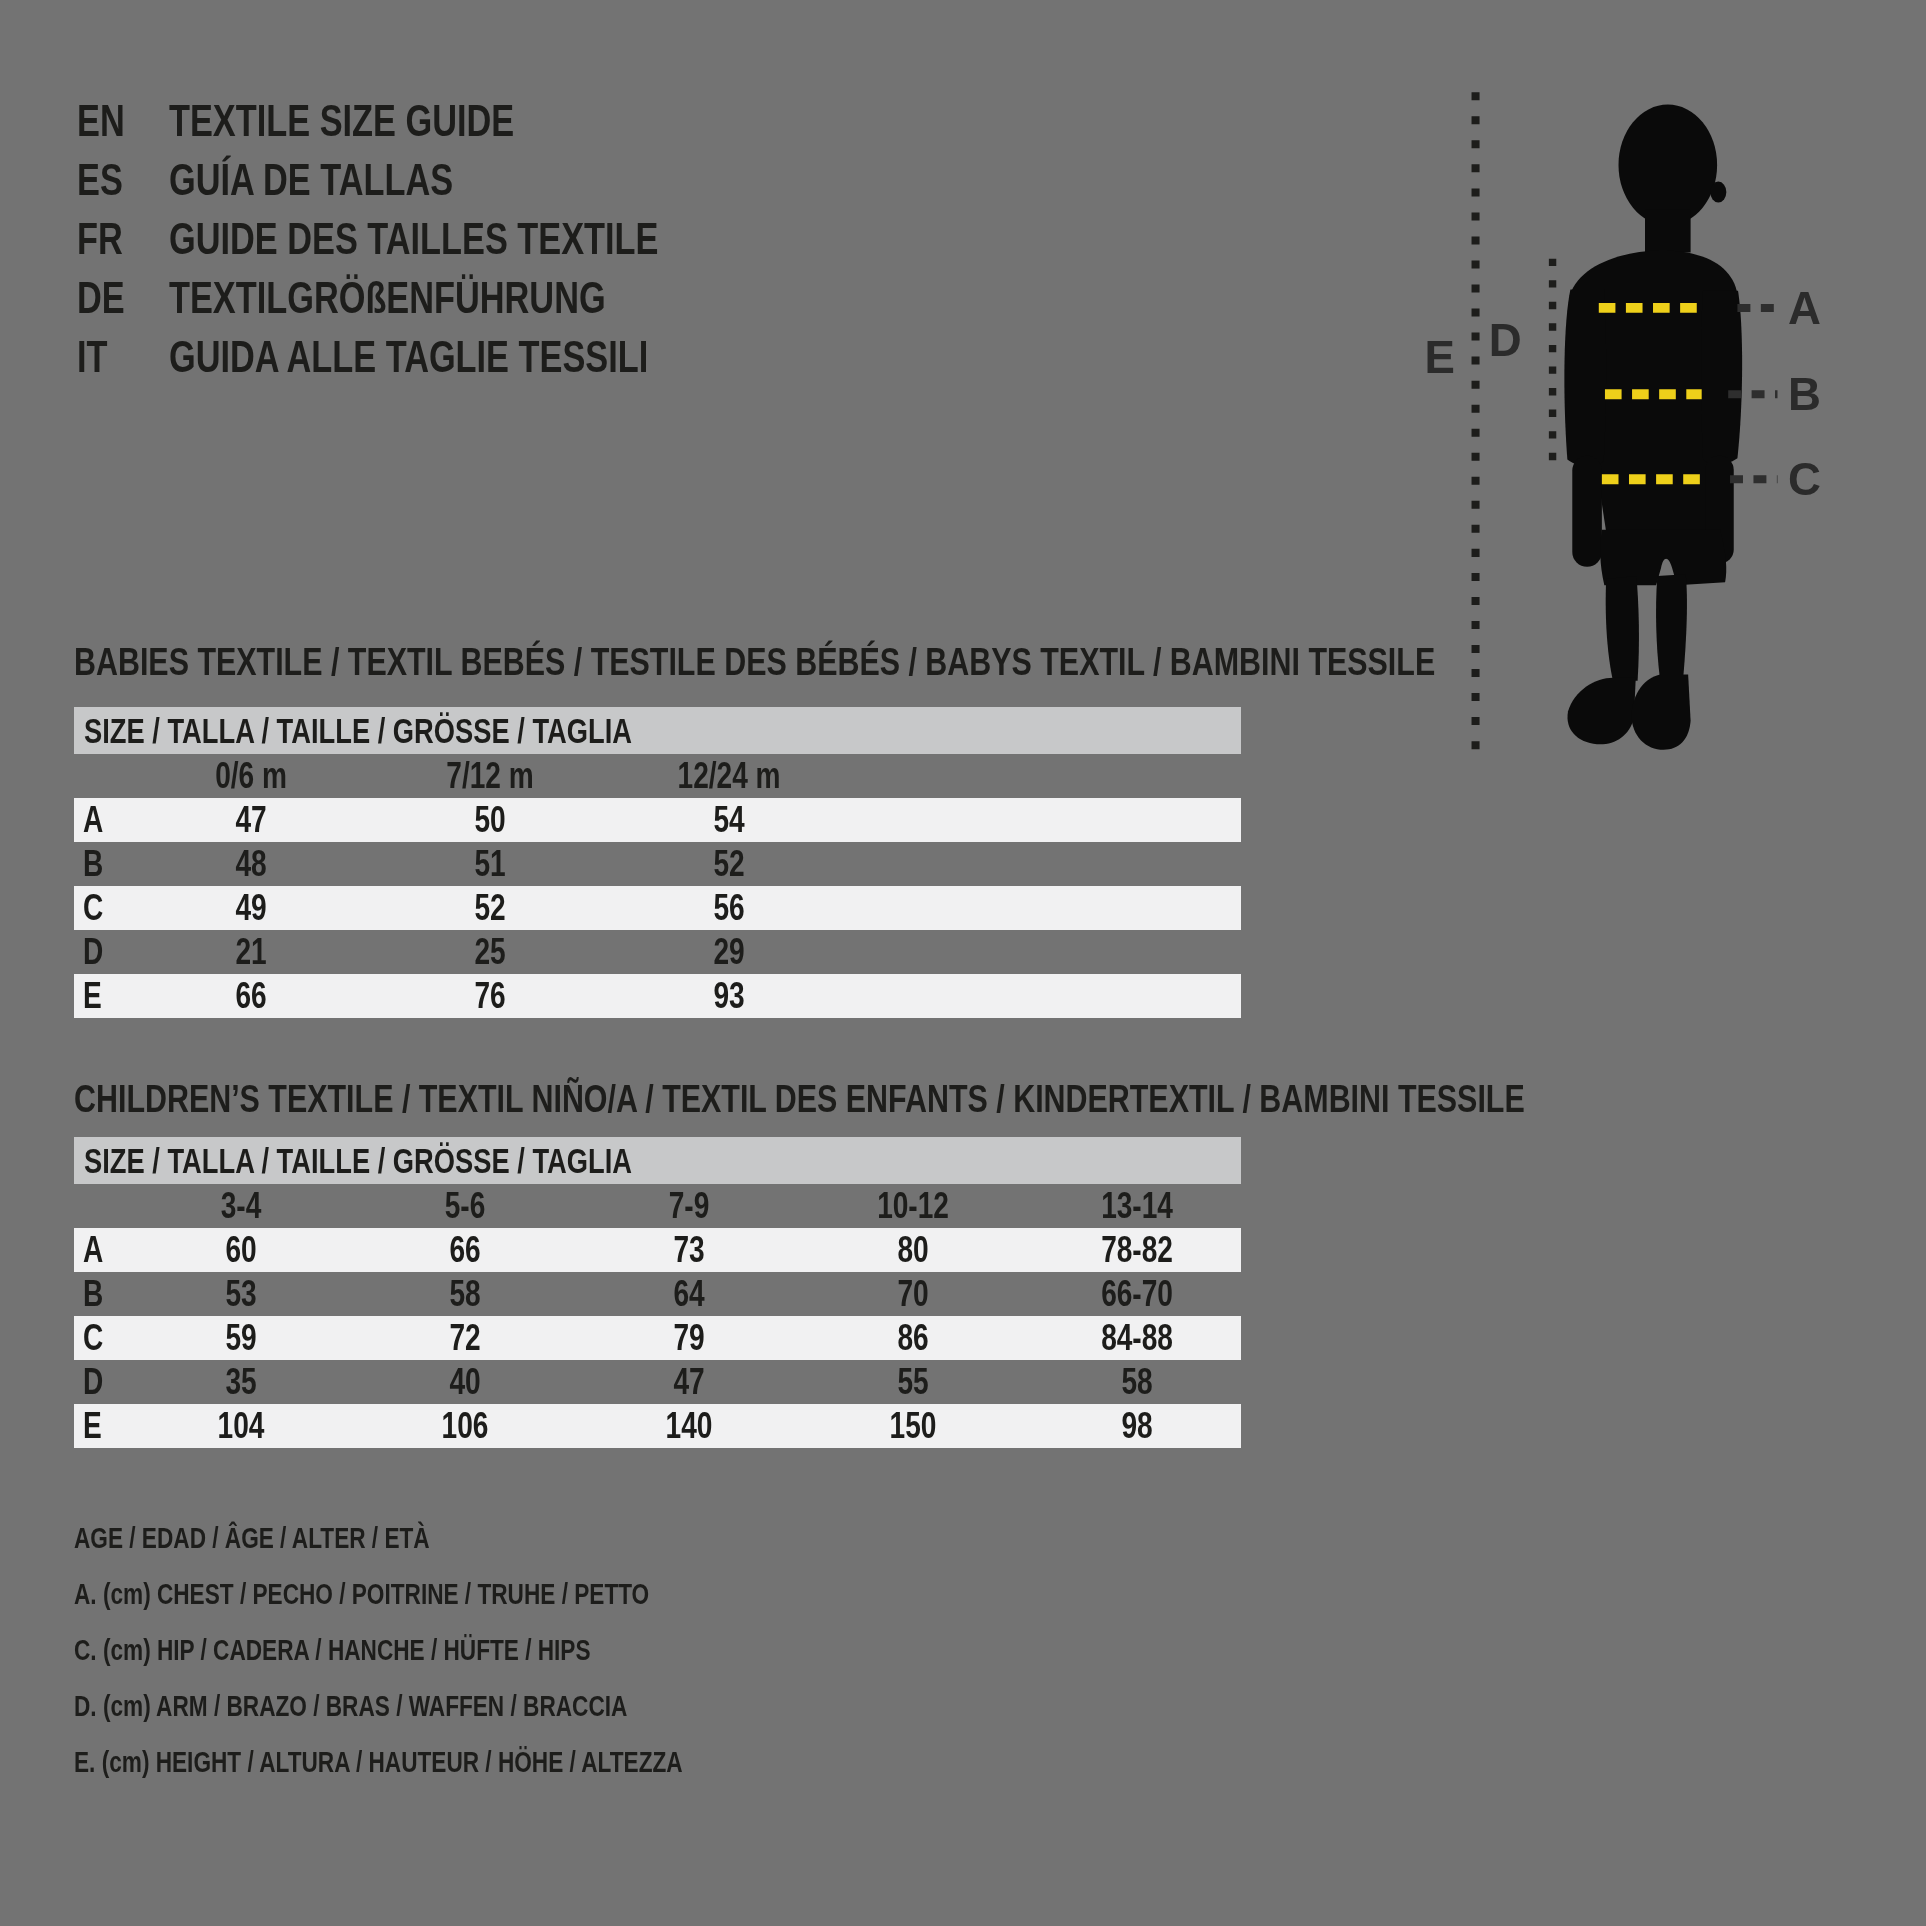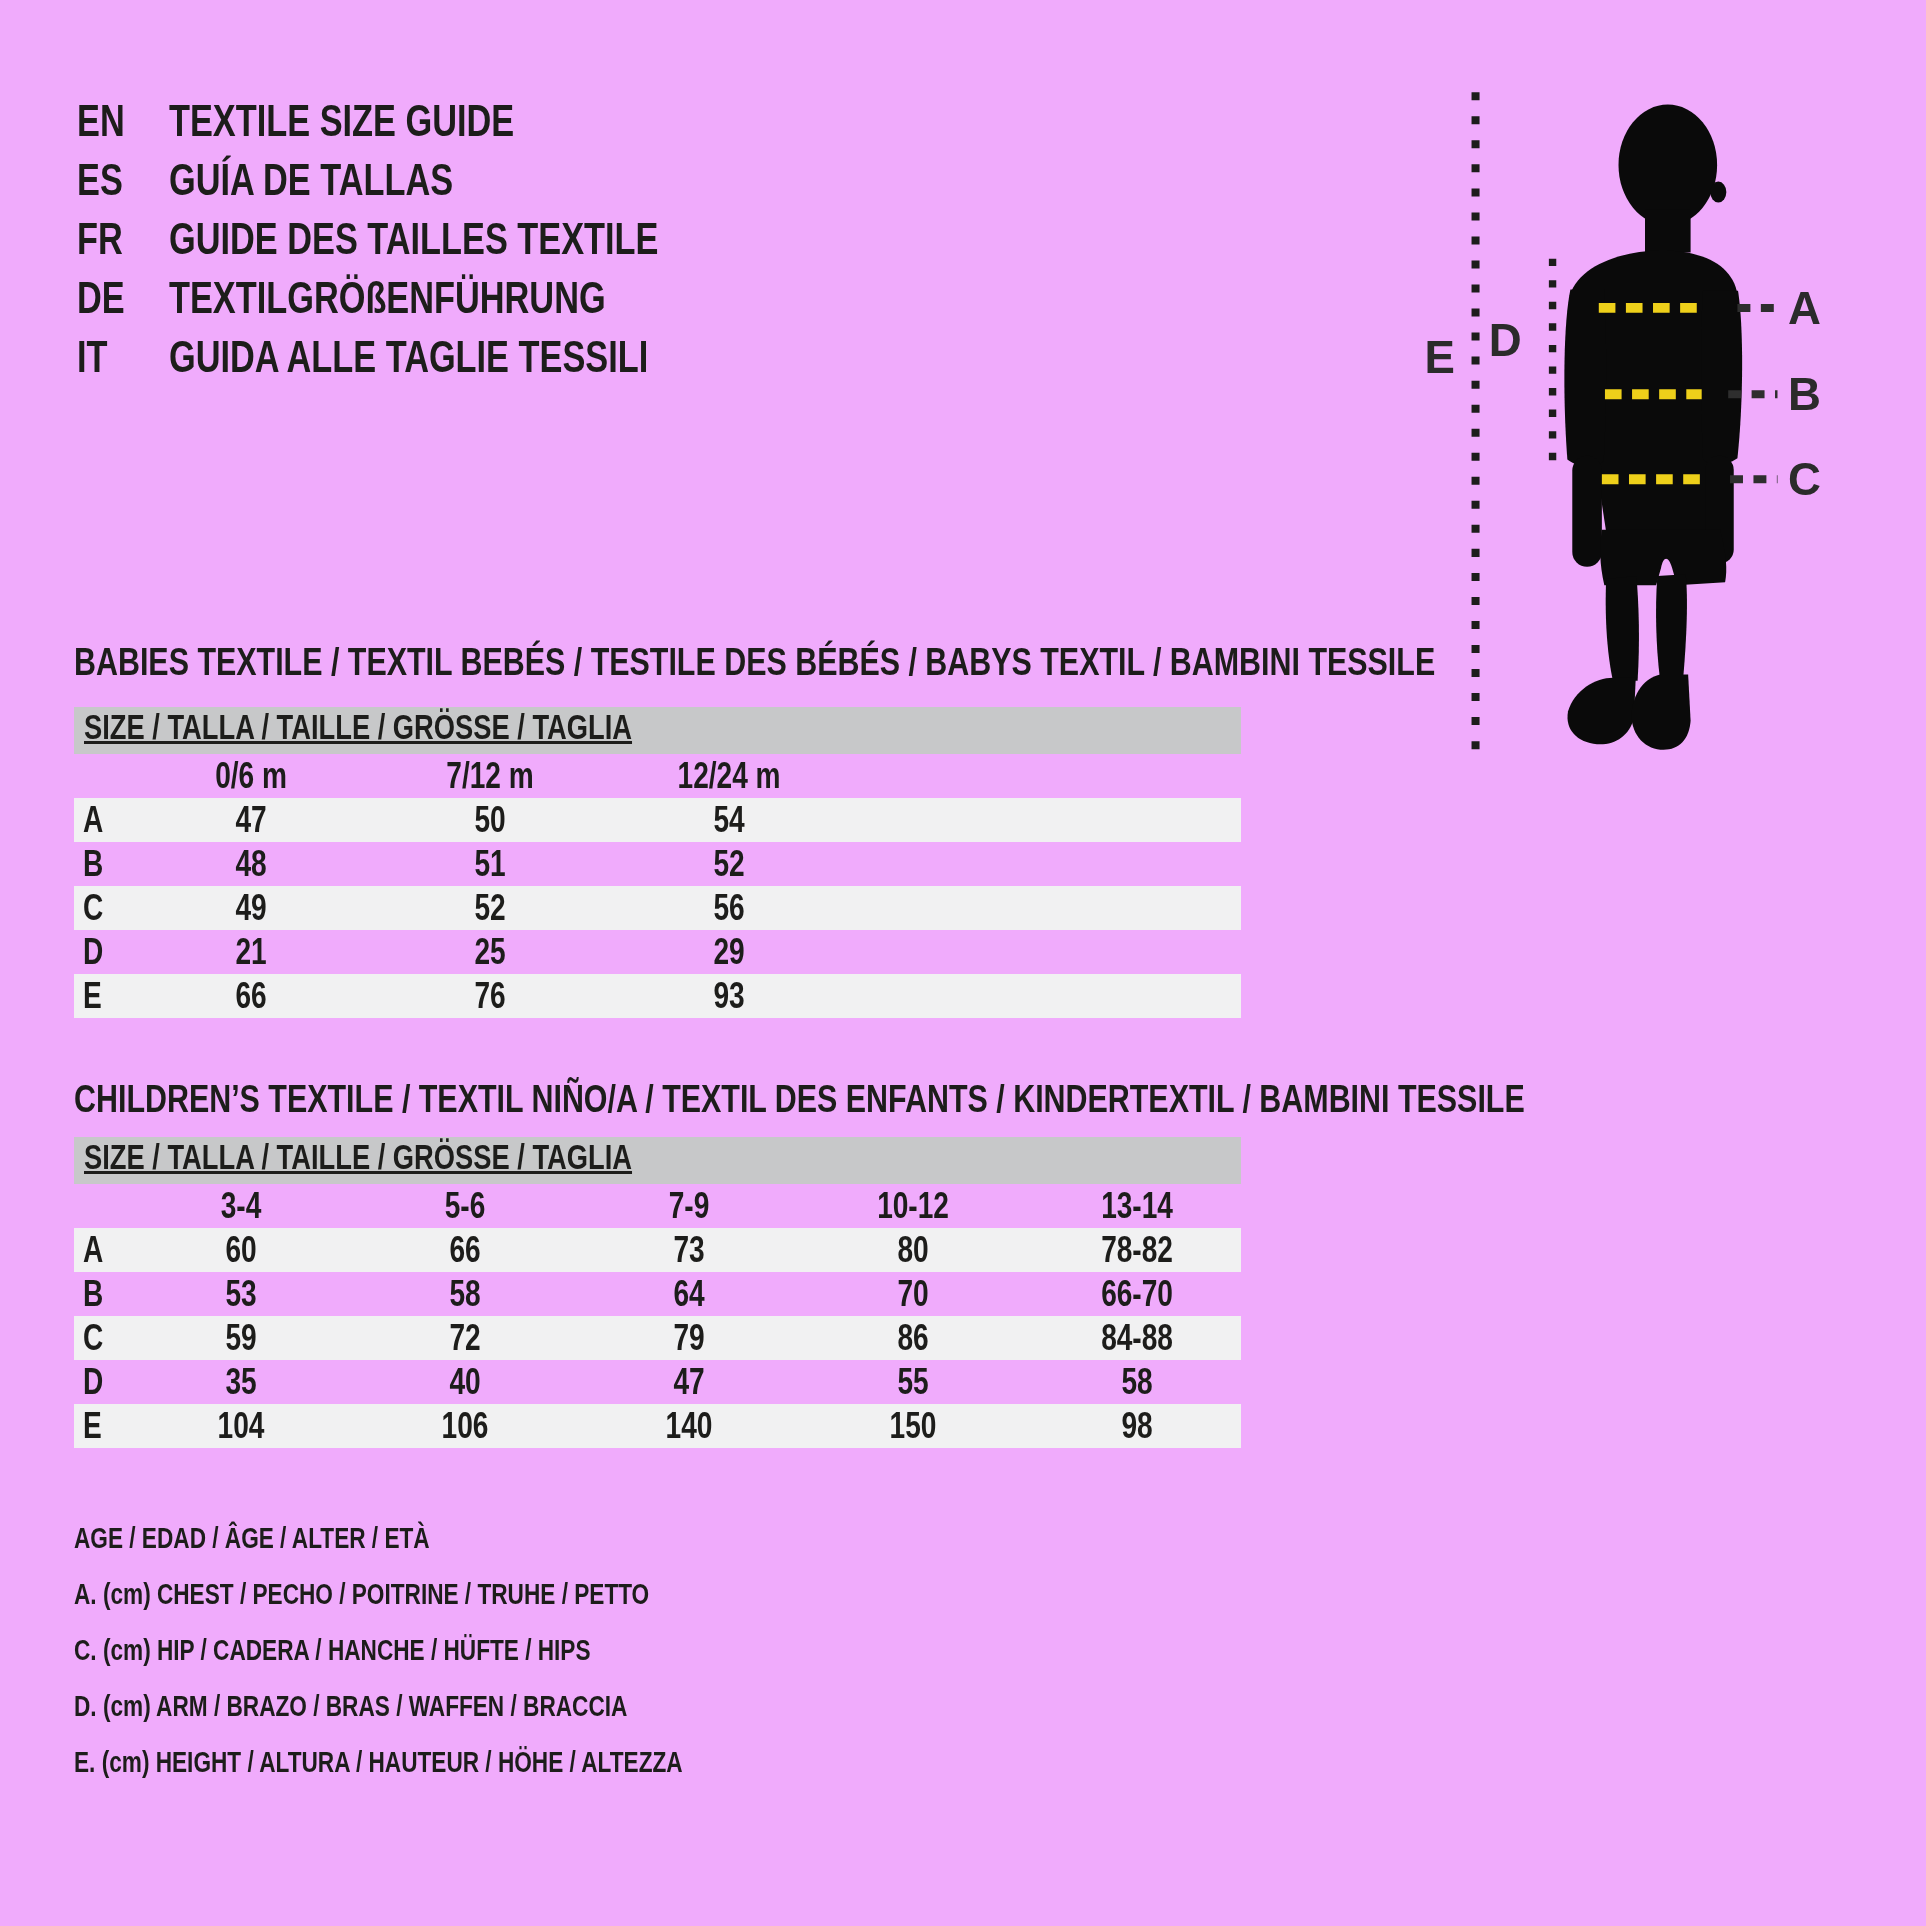--- a/index.html
+++ b/index.html
@@ -1,19 +1,19 @@
 <!DOCTYPE html>
 <html style="font-size:10px"><head>
 <meta charset="utf-8">
 <style>
   html,body{margin:0;padding:0;background:#ffffff;}
   #canvas{
     position:relative;
     width:1926px;height:1926px;
-    background:#f0abfc;
+    background:#737373;
     font-family:"Liberation Sans", sans-serif;
     color:#1d1d1b;
     overflow:hidden;
   }
   
   .cnd{
     display:inline-block;
     transform:scaleX(0.78);
     transform-origin:0 50%;
     white-space:nowrap;
@@ -41,24 +41,23 @@
   
   .tbl-heading{
     position:absolute;left:74px;margin:0;
     font-size:39px;font-weight:700;white-space:nowrap;
   }
 
   
   .sizetable{position:absolute;left:74px;width:1167px;}
   .bar{
     height:47px;background:#c7c8c9;
-    display:flex;
+    display:flex;align-items:center;
     padding-left:10px;box-sizing:border-box;
     font-size:35px;
-    text-decoration:underline;
   }
   .trow{display:flex;height:44px;align-items:center;gap:17px;}
   .trow.stripe{background:#f1f1f2;}
   .tlbl{width:49px;padding-left:8.6px;box-sizing:border-box;font-size:36px;text-align:left;}
   .tcell{width:222px;text-align:center;font-size:36px;}
 
   
   .legend{position:absolute;left:74px;top:1510px;}
   .legend-line{height:56px;display:flex;align-items:center;font-size:29px;}
 </style>

